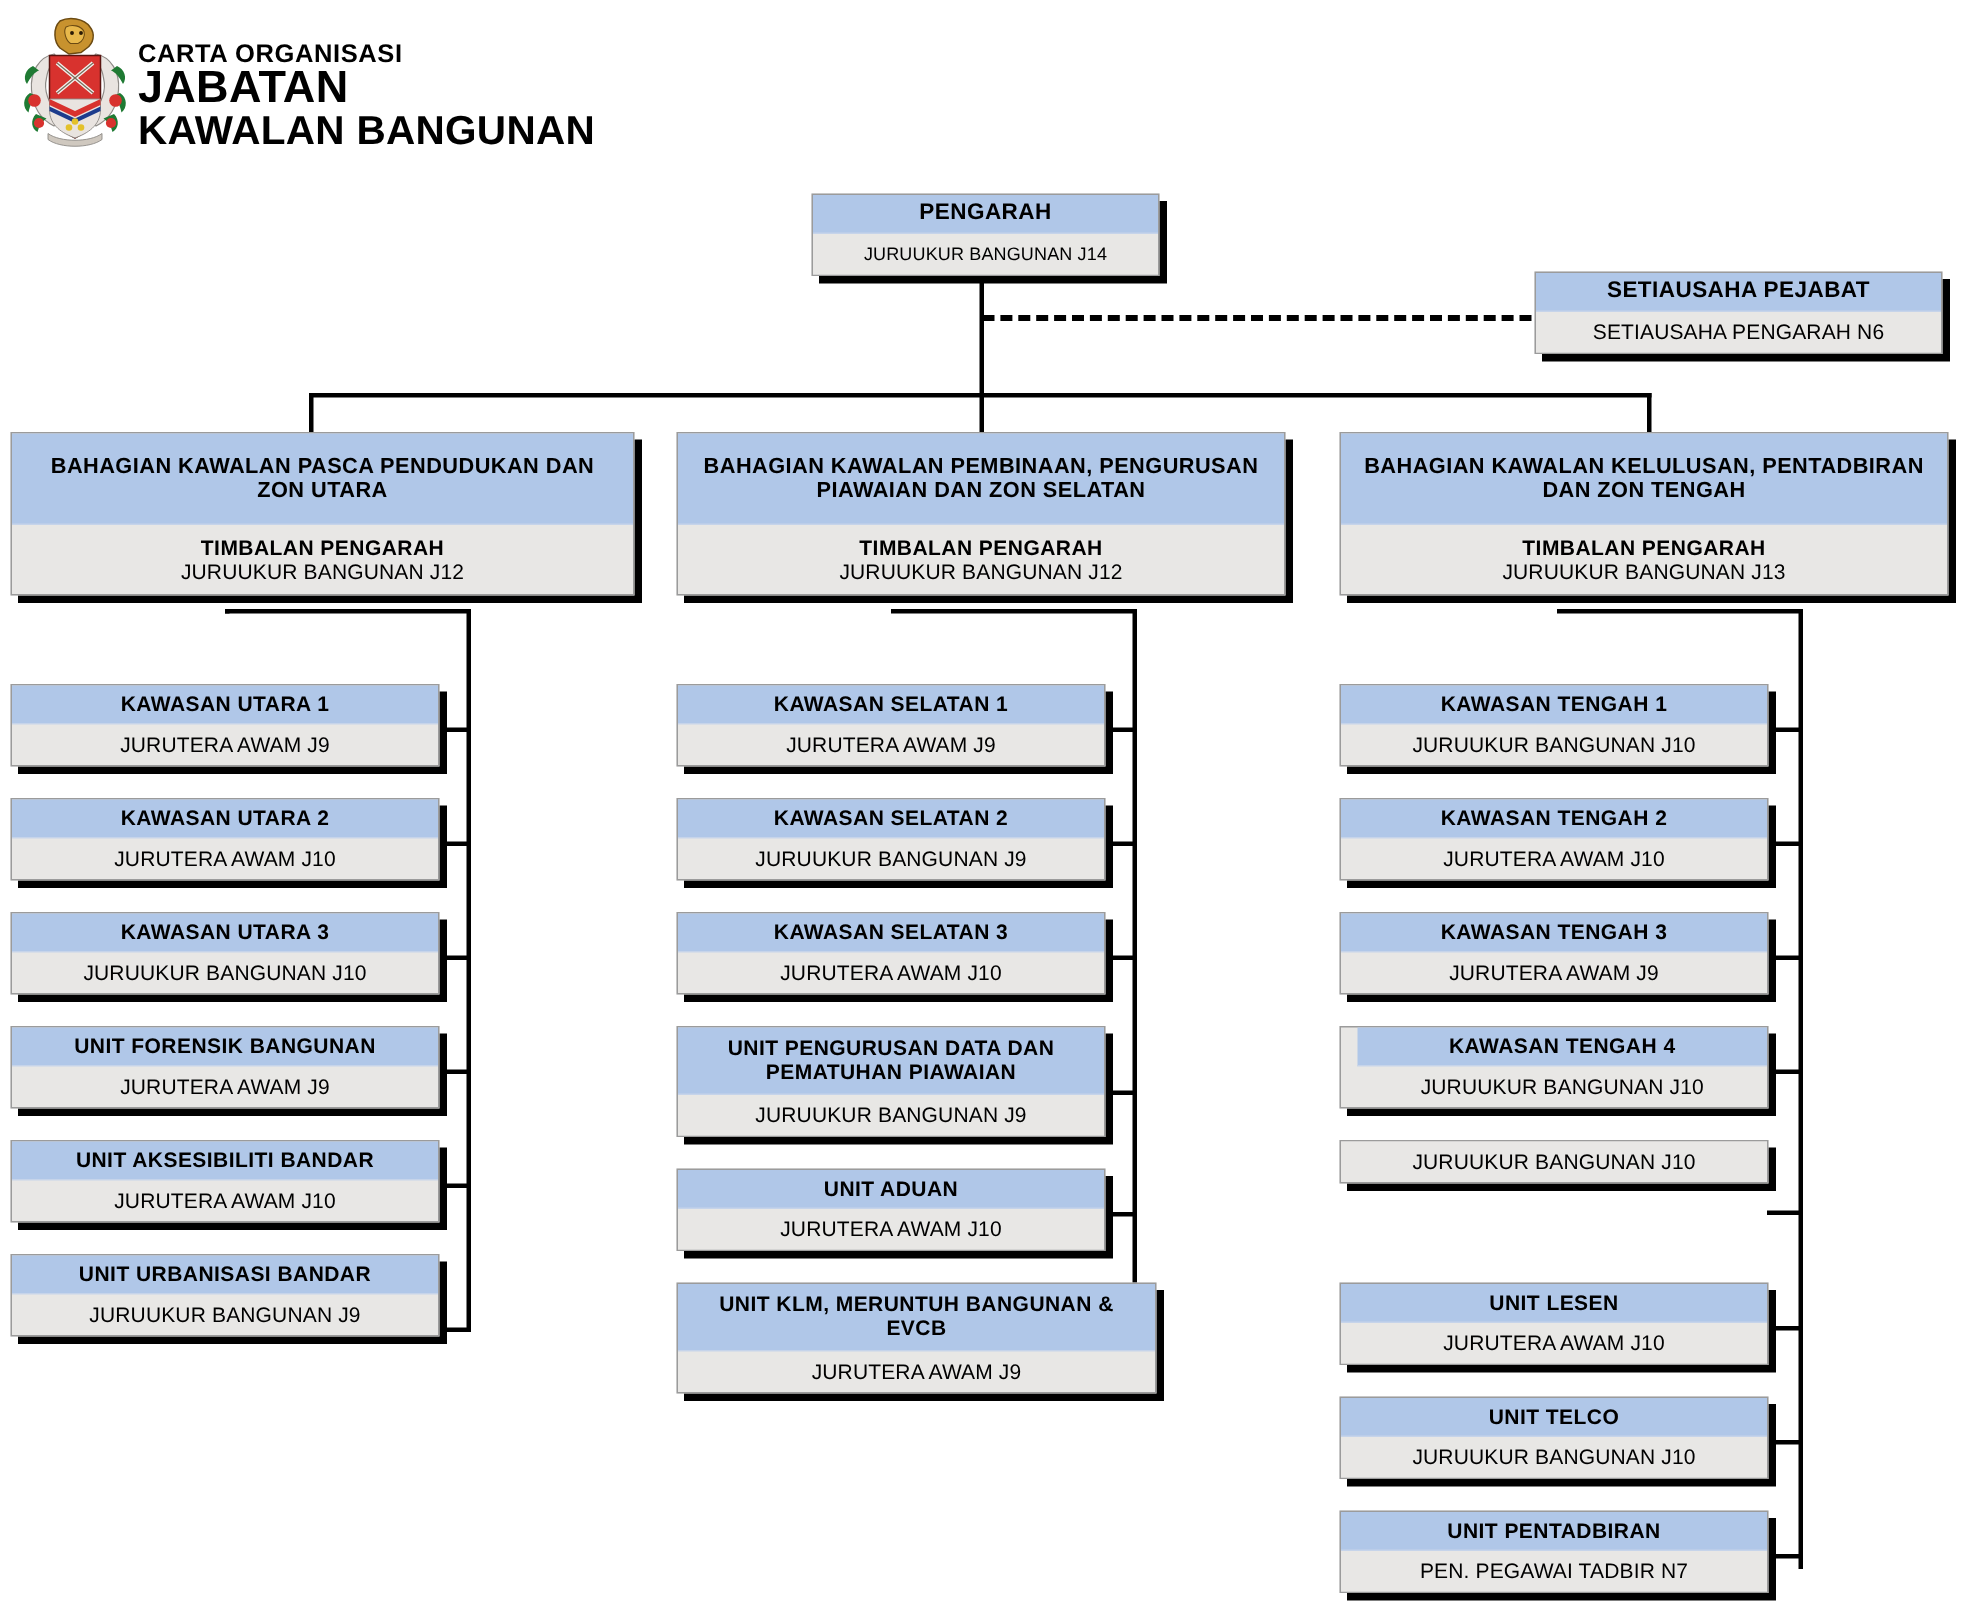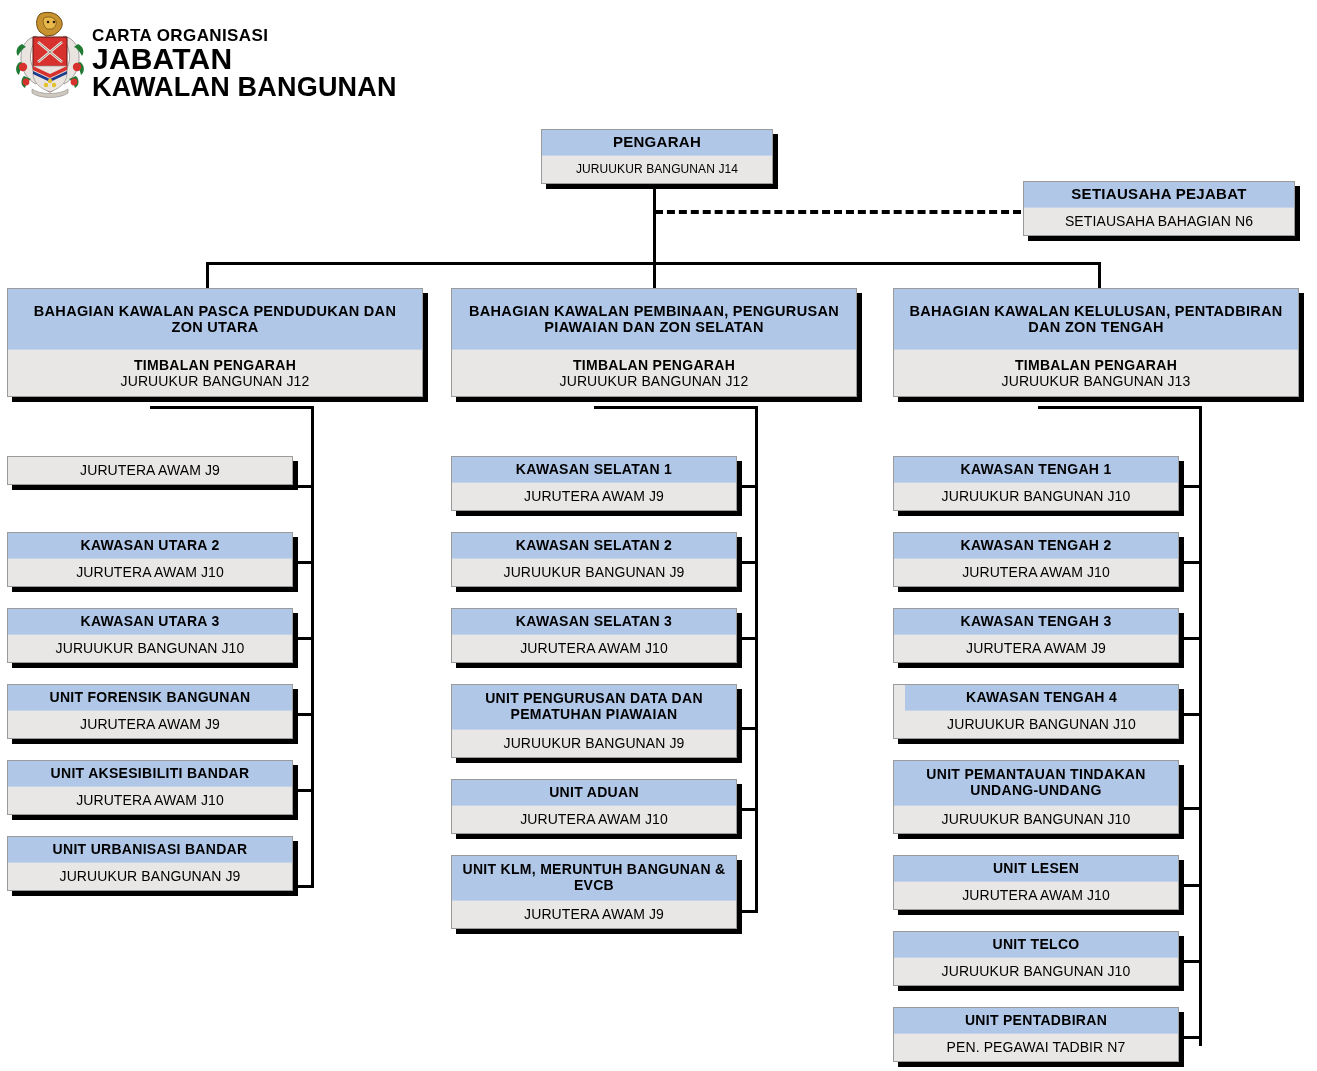--- a/index.html
+++ b/index.html
@@ -214,21 +214,21 @@
 <div class="node n-root" style="left:541px; top:129px; width:232px;">
   <div class="title">PENGARAH</div>
   <div class="body">
     <span class="grade">JURUUKUR BANGUNAN J14</span>
   </div>
 </div>
 
 <div class="node n-sec" style="left:1023px; top:181px; width:272px;">
   <div class="title">SETIAUSAHA PEJABAT</div>
   <div class="body">
-    <span class="grade">SETIAUSAHA BAHAGIAN N6</span>
+    <span class="grade">SETIAUSAHA PENGARAH N6</span>
   </div>
 </div>
 
 <div class="node n-div" style="left:7px; top:288px; width:416px;">
   <div class="title">BAHAGIAN KAWALAN  PASCA PENDUDUKAN DAN ZON UTARA</div>
   <div class="body">
     <span class="rolebold">TIMBALAN PENGARAH</span>
     <span class="grade">JURUUKUR BANGUNAN J12</span>
   </div>
 </div>
@@ -243,20 +243,21 @@
 
 <div class="node n-div" style="left:893px; top:288px; width:406px;">
   <div class="title">BAHAGIAN KAWALAN  KELULUSAN, PENTADBIRAN DAN ZON TENGAH</div>
   <div class="body">
     <span class="rolebold">TIMBALAN PENGARAH</span>
     <span class="grade">JURUUKUR BANGUNAN J13</span>
   </div>
 </div>
 
 <div class="node n-unit" style="left:7px; top:456px; width:286px;">
+  <div class="title">KAWASAN UTARA 1</div>
   <div class="body">
     <span class="grade">JURUTERA AWAM J9</span>
   </div>
 </div>
 <div class="node n-unit" style="left:7px; top:532px; width:286px;">
   <div class="title">KAWASAN UTARA 2</div>
   <div class="body">
     <span class="grade">JURUTERA AWAM J10</span>
   </div>
 </div>
@@ -308,21 +309,21 @@
   <div class="body">
     <span class="grade">JURUUKUR BANGUNAN J9</span>
   </div>
 </div>
 <div class="node n-unit" style="left:451px; top:779px; width:286px;">
   <div class="title">UNIT ADUAN</div>
   <div class="body">
     <span class="grade">JURUTERA AWAM J10</span>
   </div>
 </div>
-<div class="node n-unit tall" style="left:451px; top:855px; width:286px;">
+<div class="node n-unit tall" style="left:451px; top:855px; width:320px;">
   <div class="title">UNIT KLM, MERUNTUH BANGUNAN &amp; EVCB</div>
   <div class="body">
     <span class="grade">JURUTERA AWAM J9</span>
   </div>
 </div>
 
 <div class="node n-unit" style="left:893px; top:456px; width:286px;">
   <div class="title">KAWASAN TENGAH 1</div>
   <div class="body">
     <span class="grade">JURUUKUR BANGUNAN J10</span>
@@ -340,21 +341,20 @@
     <span class="grade">JURUTERA AWAM J9</span>
   </div>
 </div>
 <div class="node n-unit" style="left:893px; top:684px; width:286px;padding-left:11px;">
   <div class="title">KAWASAN TENGAH 4</div>
   <div class="body">
     <span class="grade">JURUUKUR BANGUNAN J10</span>
   </div>
 </div>
 <div class="node n-unit tall" style="left:893px; top:760px; width:286px;">
-  <div class="title">UNIT PEMANTAUAN TINDAKAN UNDANG-UNDANG</div>
   <div class="body">
     <span class="grade">JURUUKUR BANGUNAN J10</span>
   </div>
 </div>
 <div class="node n-unit" style="left:893px; top:855px; width:286px;">
   <div class="title">UNIT LESEN</div>
   <div class="body">
     <span class="grade">JURUTERA AWAM J10</span>
   </div>
 </div>

